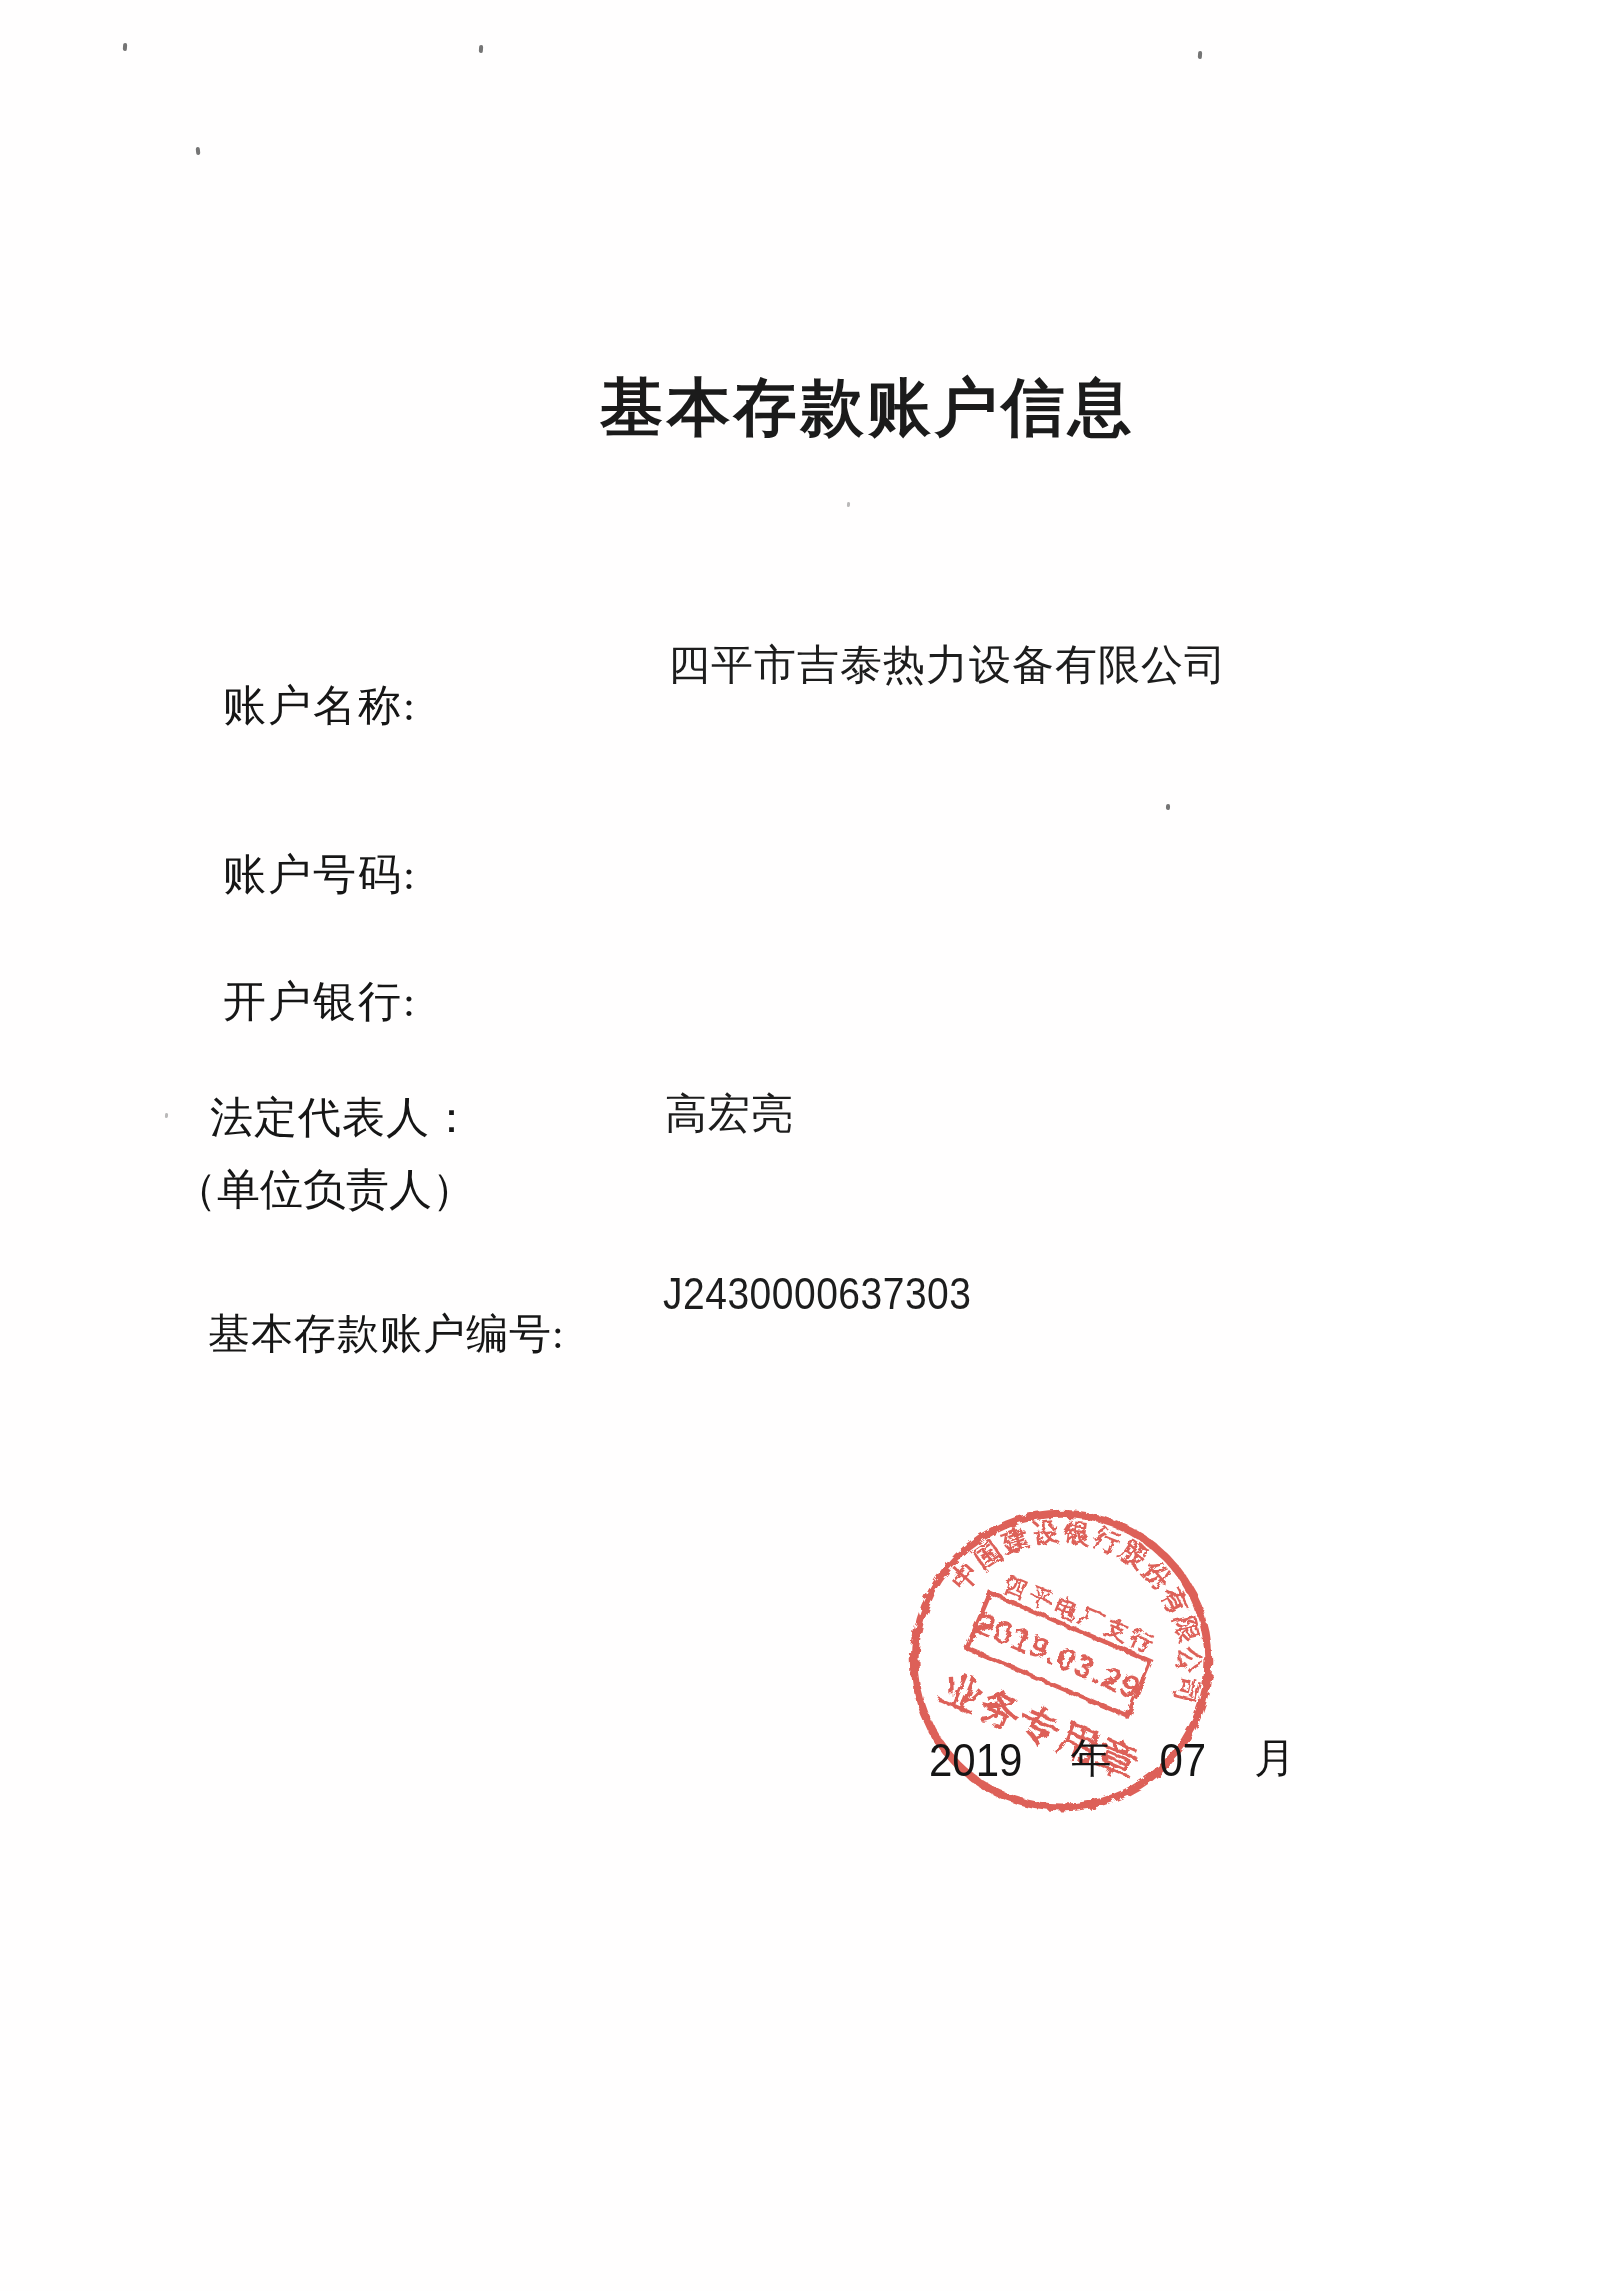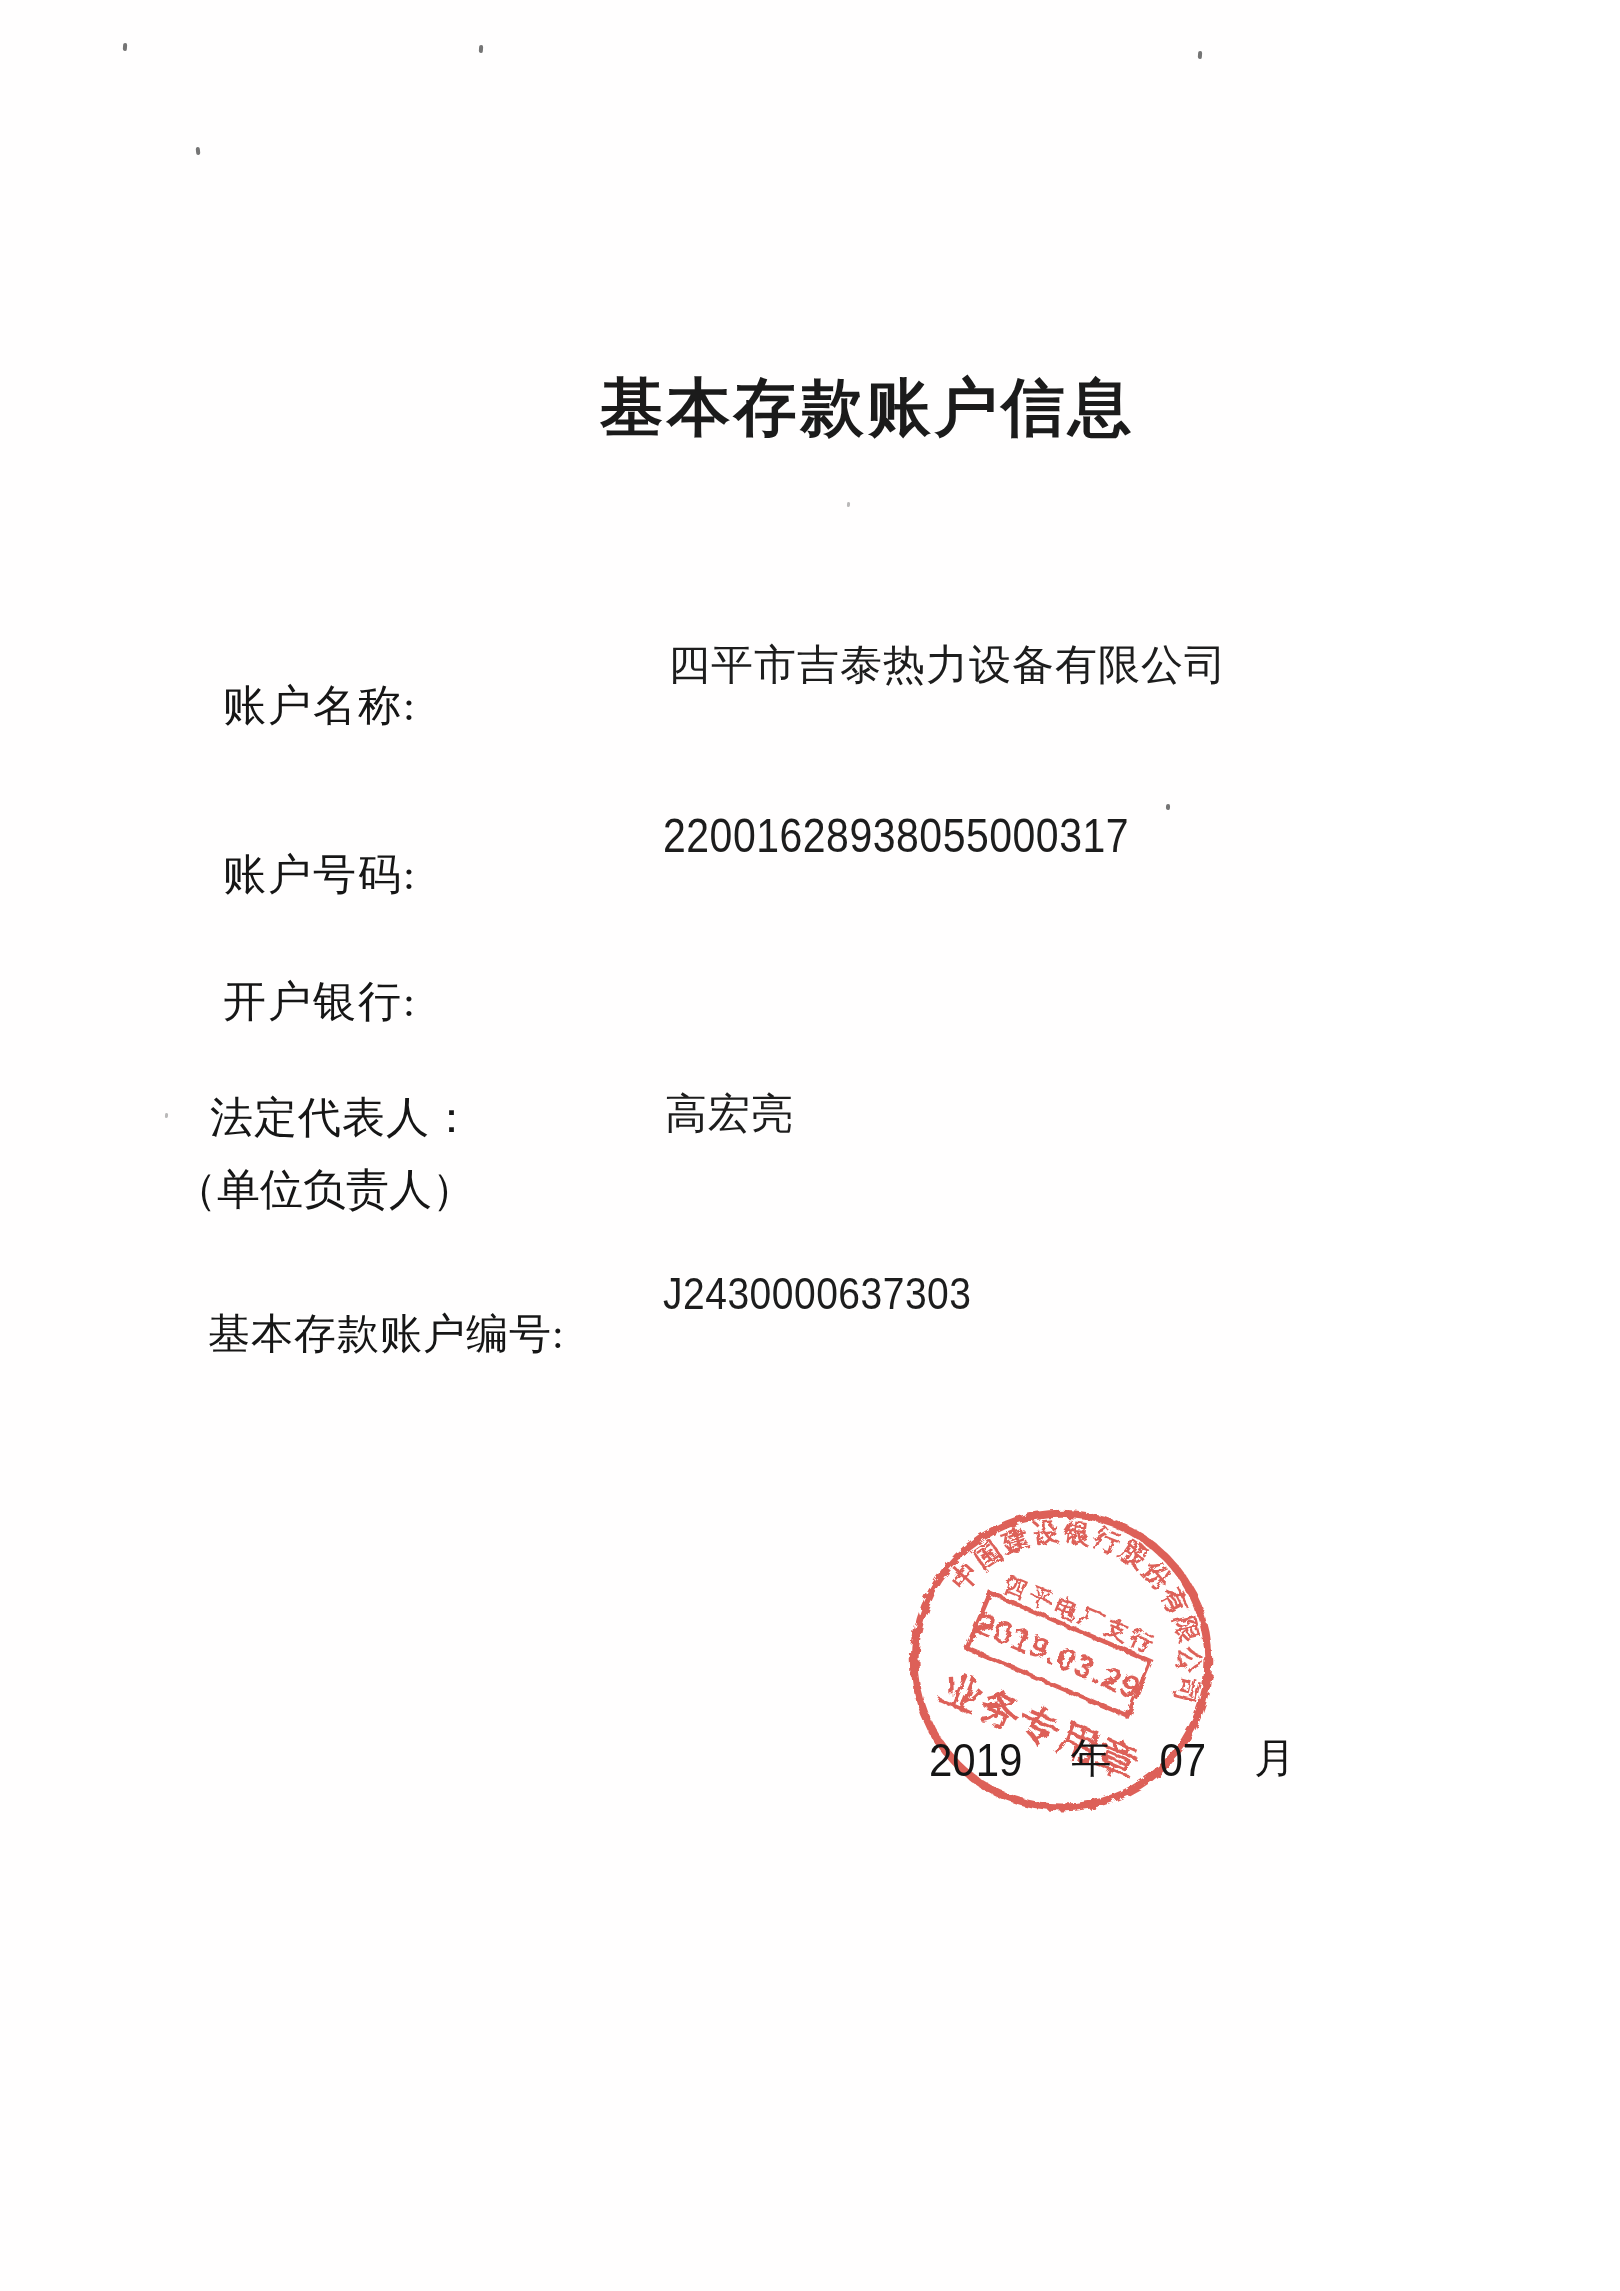--- a/index.html
+++ b/index.html
@@ -72,21 +72,20 @@
 <body>
 
 <div class="page">
 
   <div class="title">基本存款账户信息</div>
 
   <div class="lbl" id="l1">账户名称:</div>
   <div class="val" id="v1">四平市吉泰热力设备有限公司</div>
 
   <div class="lbl" id="l2">账户号码:</div>
-  <div class="val" id="v2"><span class="num">22001628938055000317</span></div>
 
   <div class="lbl" id="l3">开户银行:</div>
 
   <div class="lbl" id="l4b">（单位负责人）</div>
   <div class="lbl" id="l4a">法定代表人：</div>
   <div class="val" id="v4">高宏亮</div>
 
   <div class="lbl" id="l5">基本存款账户编号:</div>
   <div class="val" id="v5"><span class="num">J2430000637303</span></div>
 

